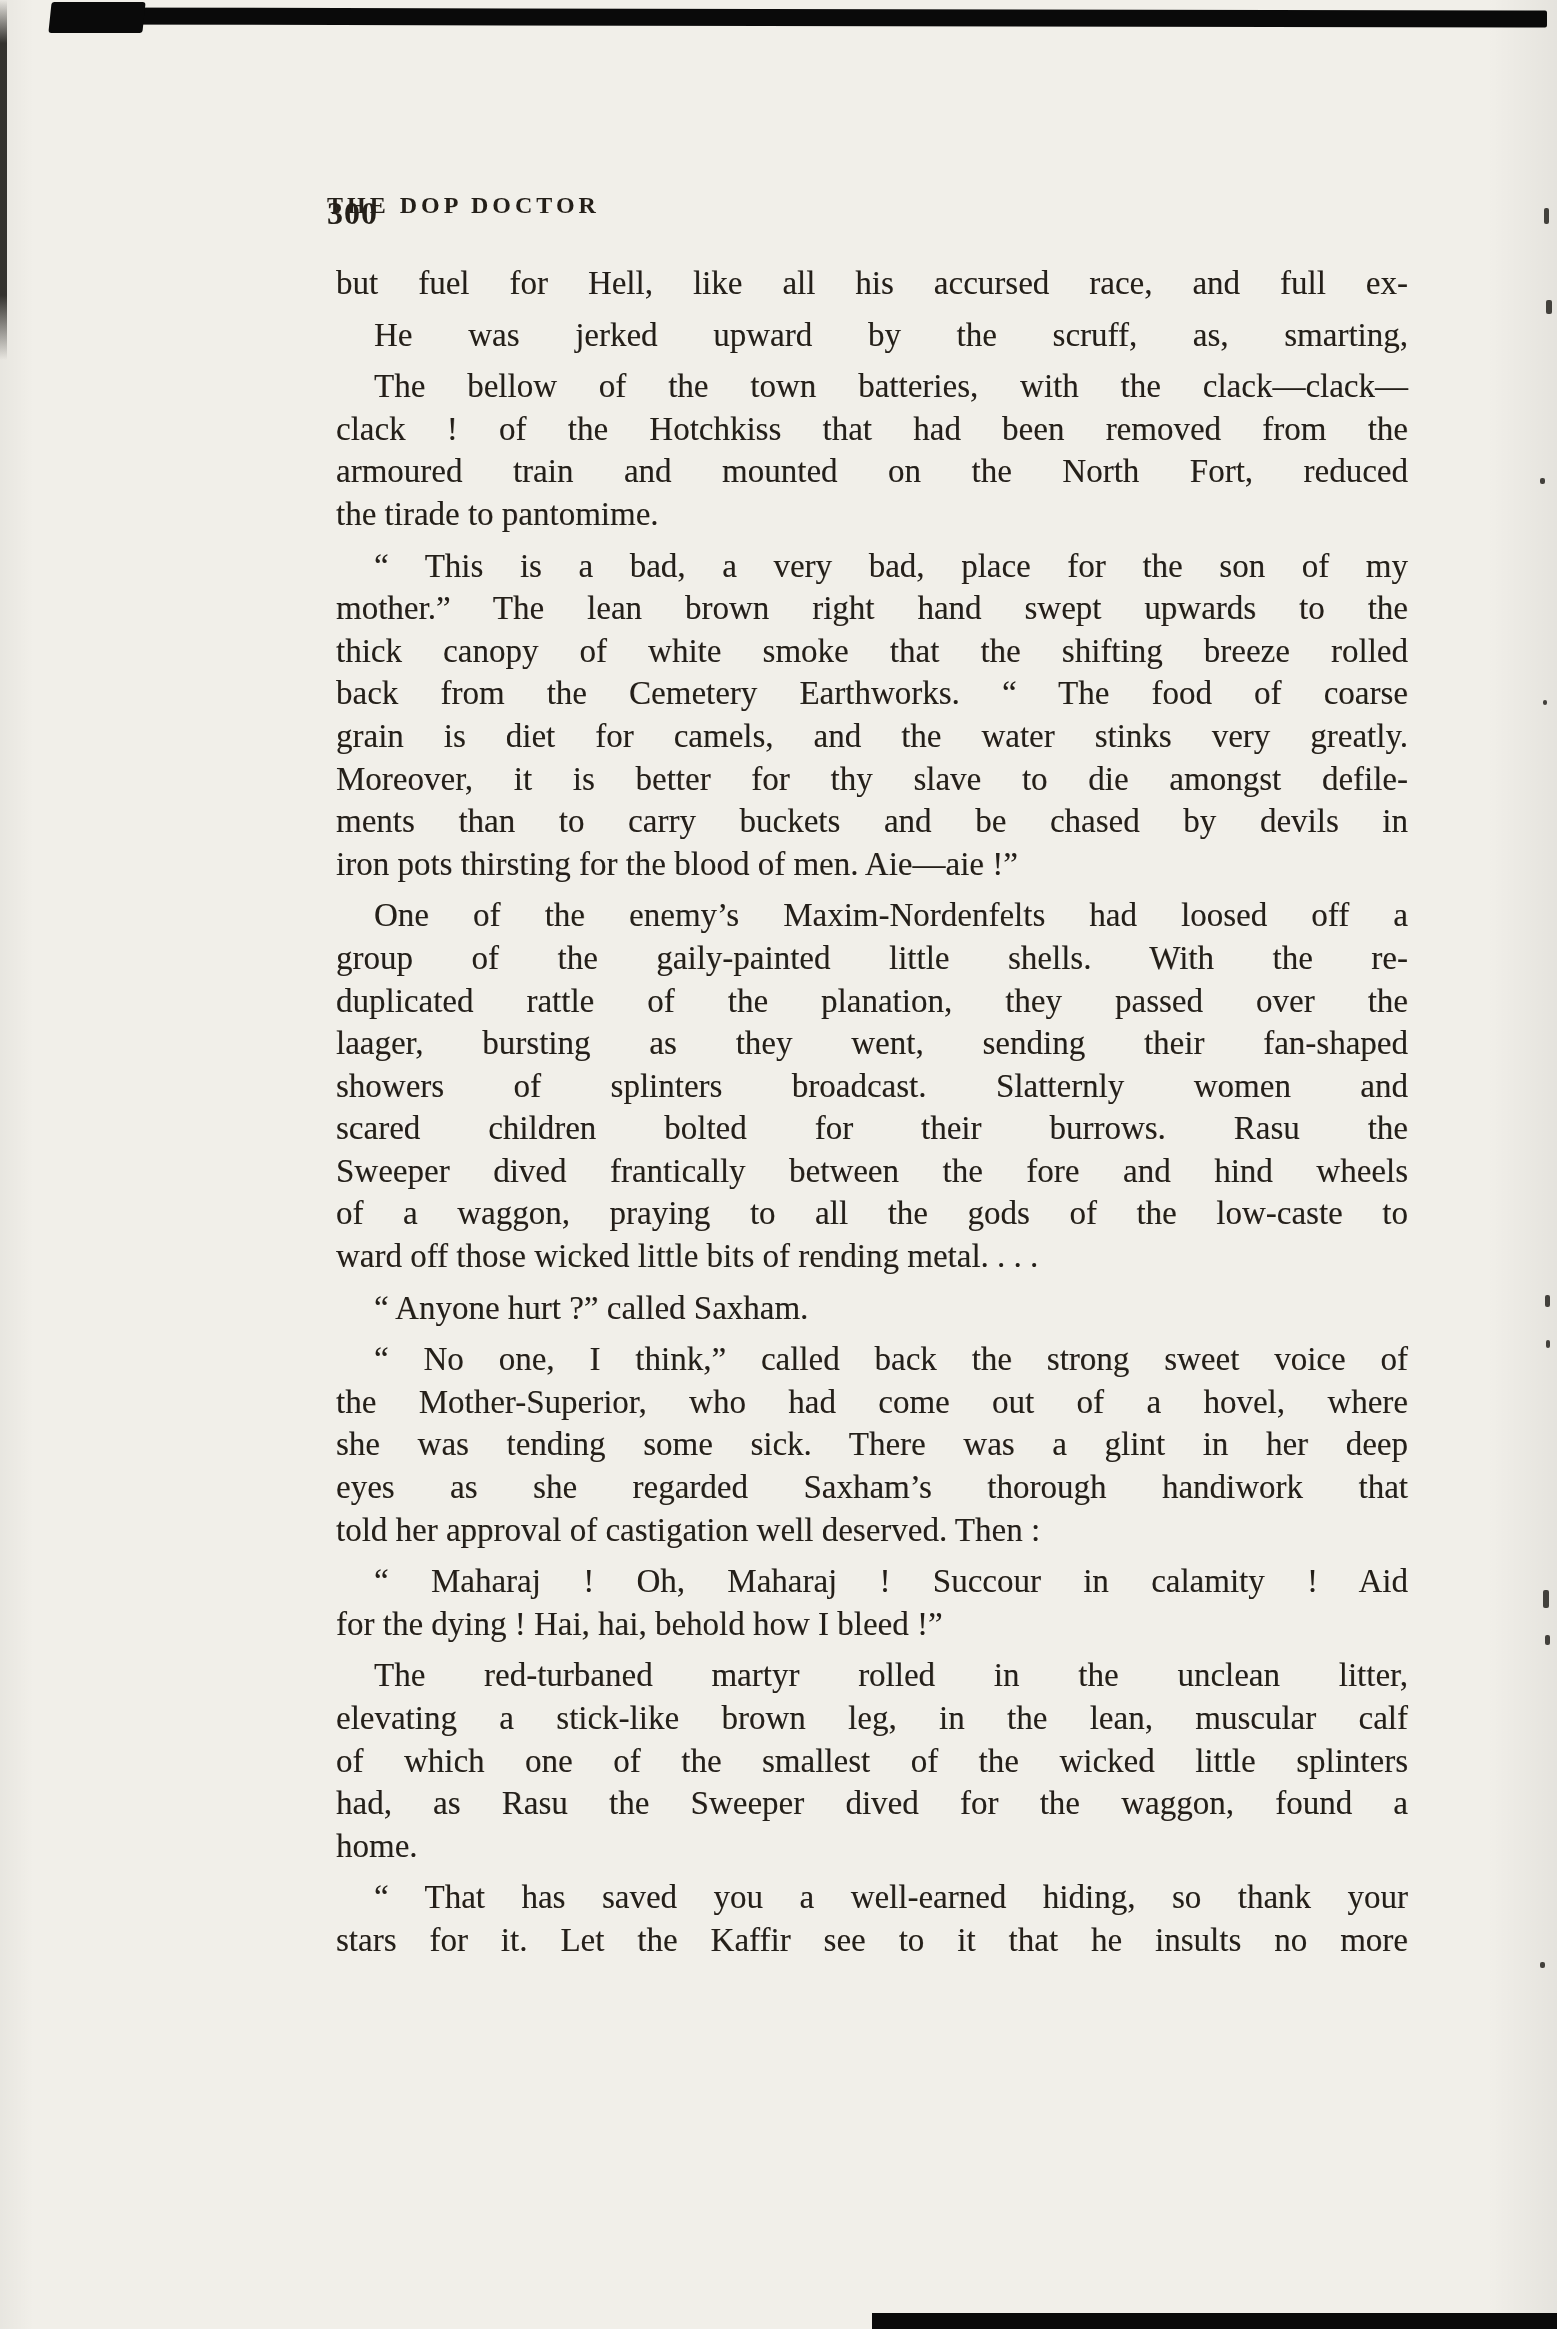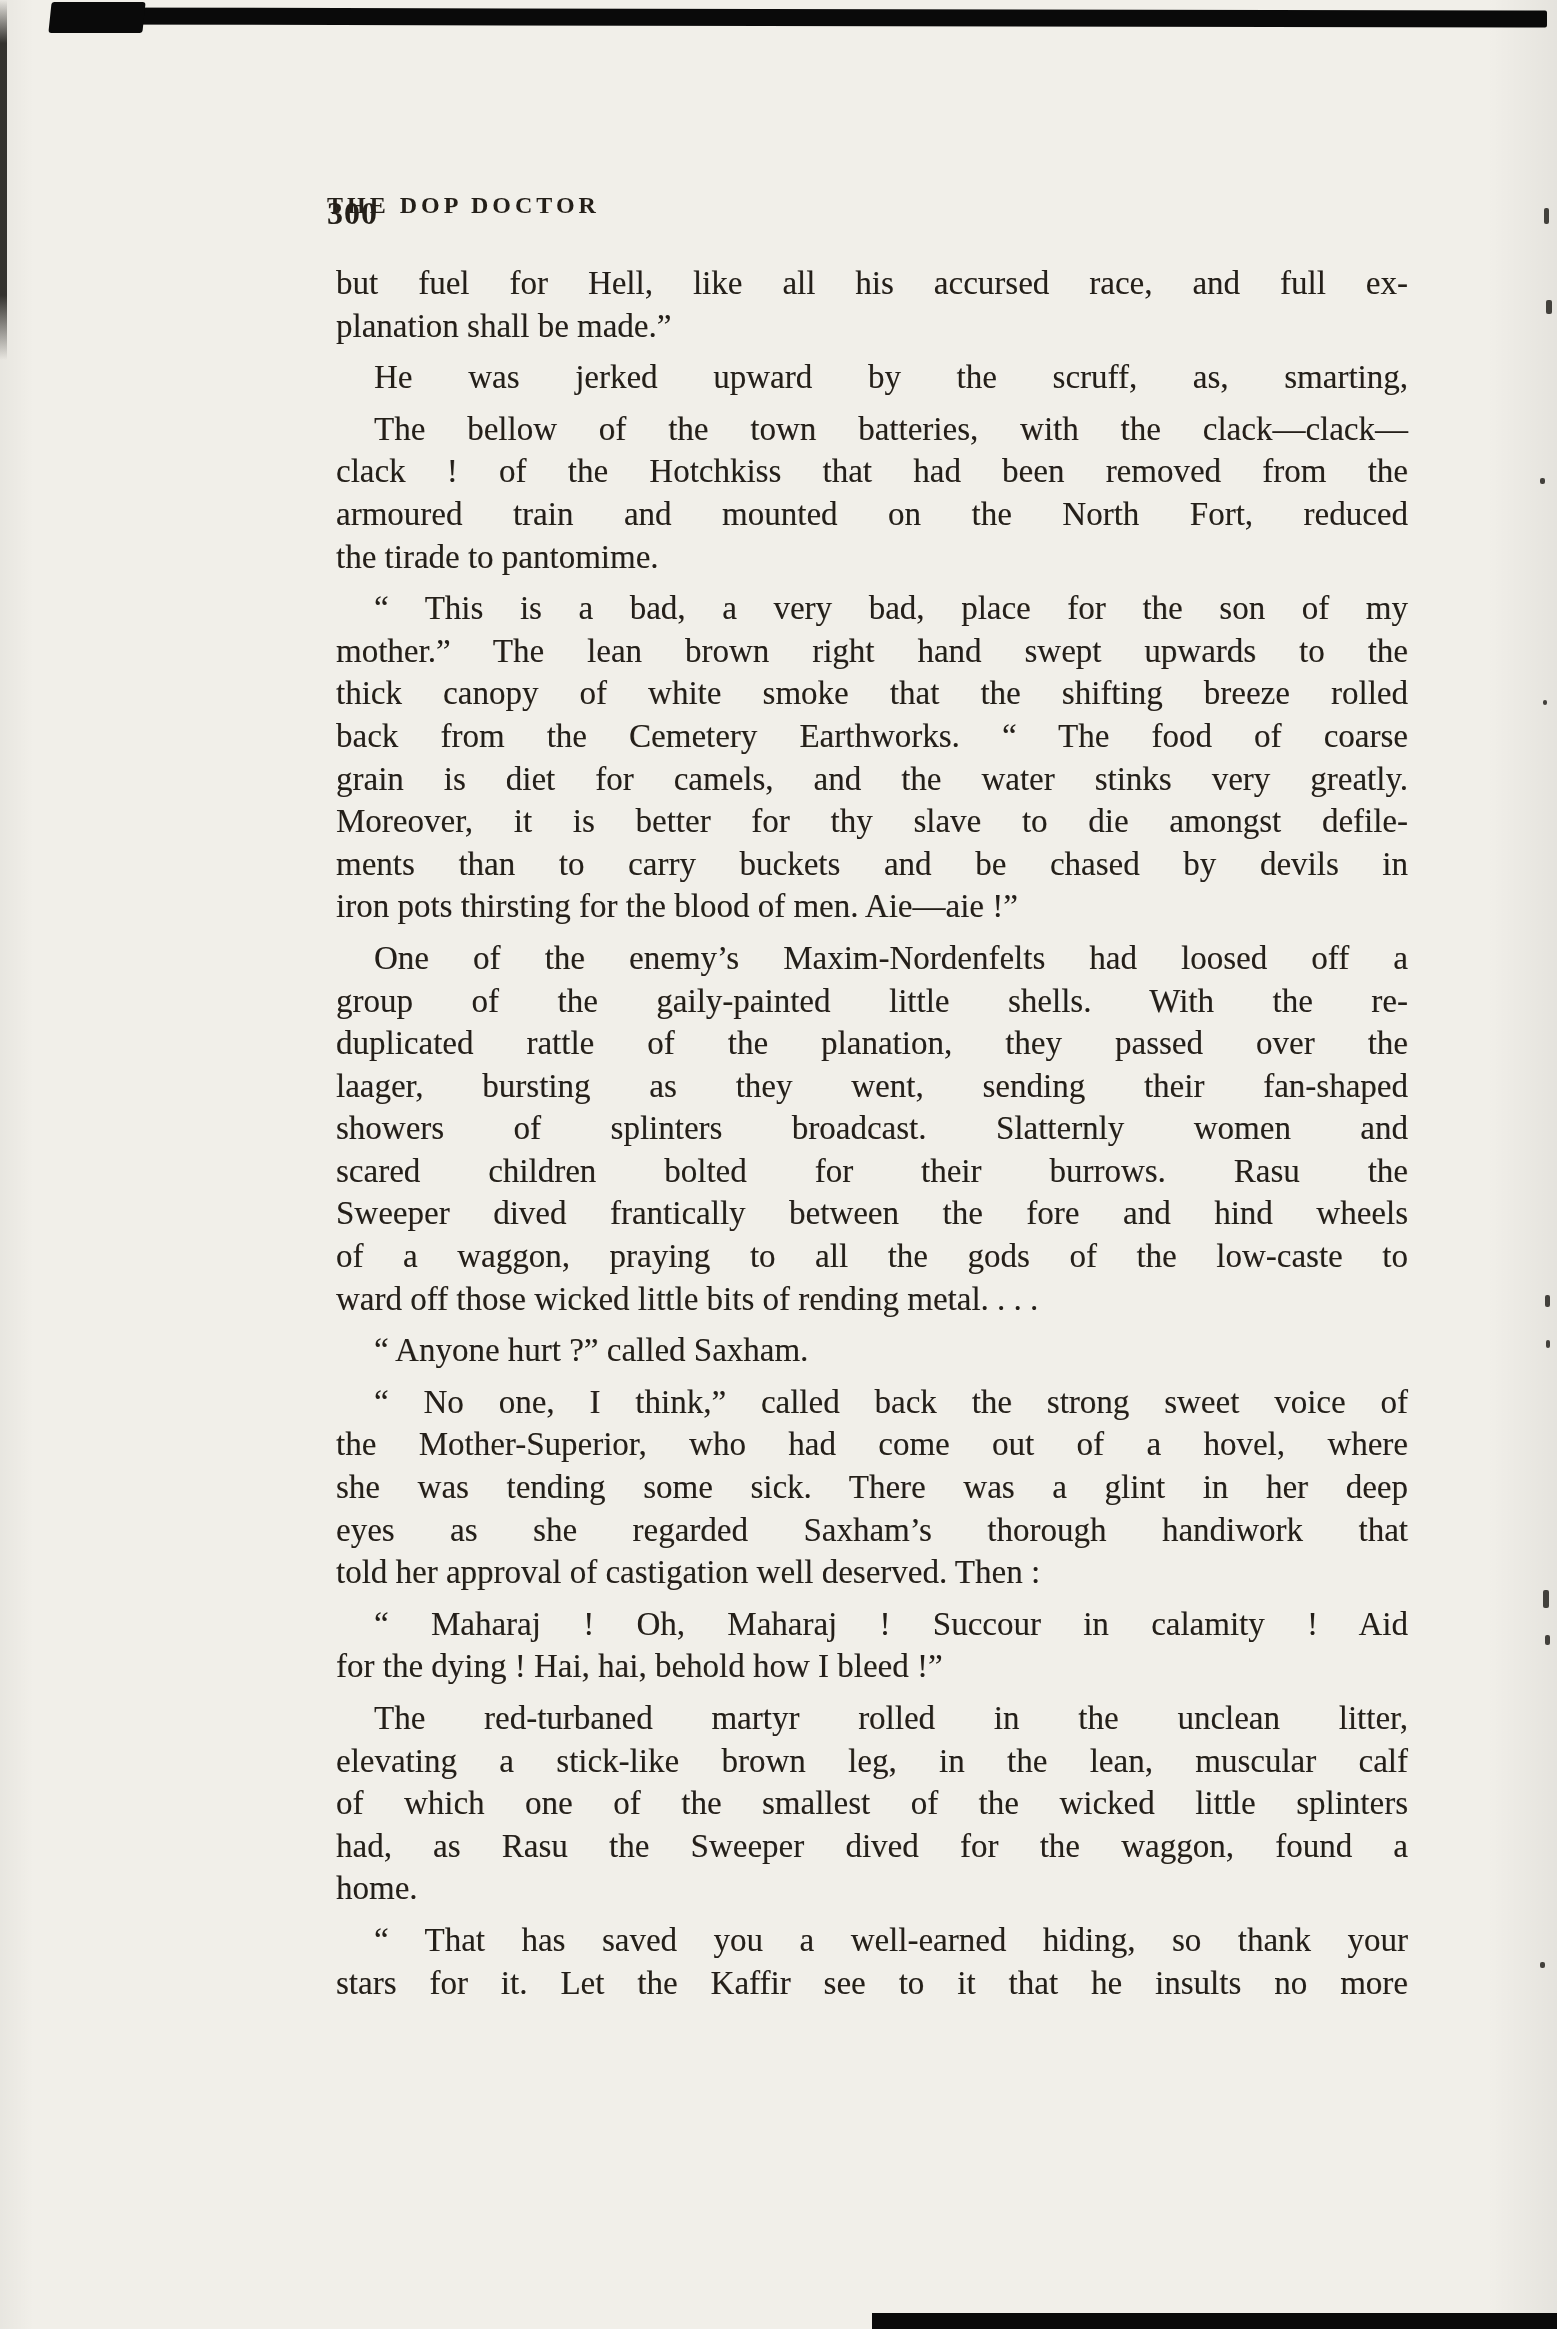--- a/index.html
+++ b/index.html
@@ -87,21 +87,20 @@
 <div class="left-shade"></div>
 
 <div class="page-inner">
   <div class="header">
     <span class="page-number">300</span>
     <div class="title">THE DOP DOCTOR</div>
   </div>
   <div class="text-block">
       <div class="para">
         <div class="line">but fuel for Hell, like all his accursed race, and full ex-</div>
-        <div class="line last">planation shall be made.”</div>
       </div>
       <div class="para">
         <div class="line indent">He was jerked upward by the scruff, as, smarting,</div>
       </div>
       <div class="para">
         <div class="line indent">The bellow of the town batteries, with the clack—clack—</div>
         <div class="line">clack ! of the Hotchkiss that had been removed from the</div>
         <div class="line">armoured train and mounted on the North Fort, reduced</div>
         <div class="line last">the tirade to pantomime.</div>
       </div>

